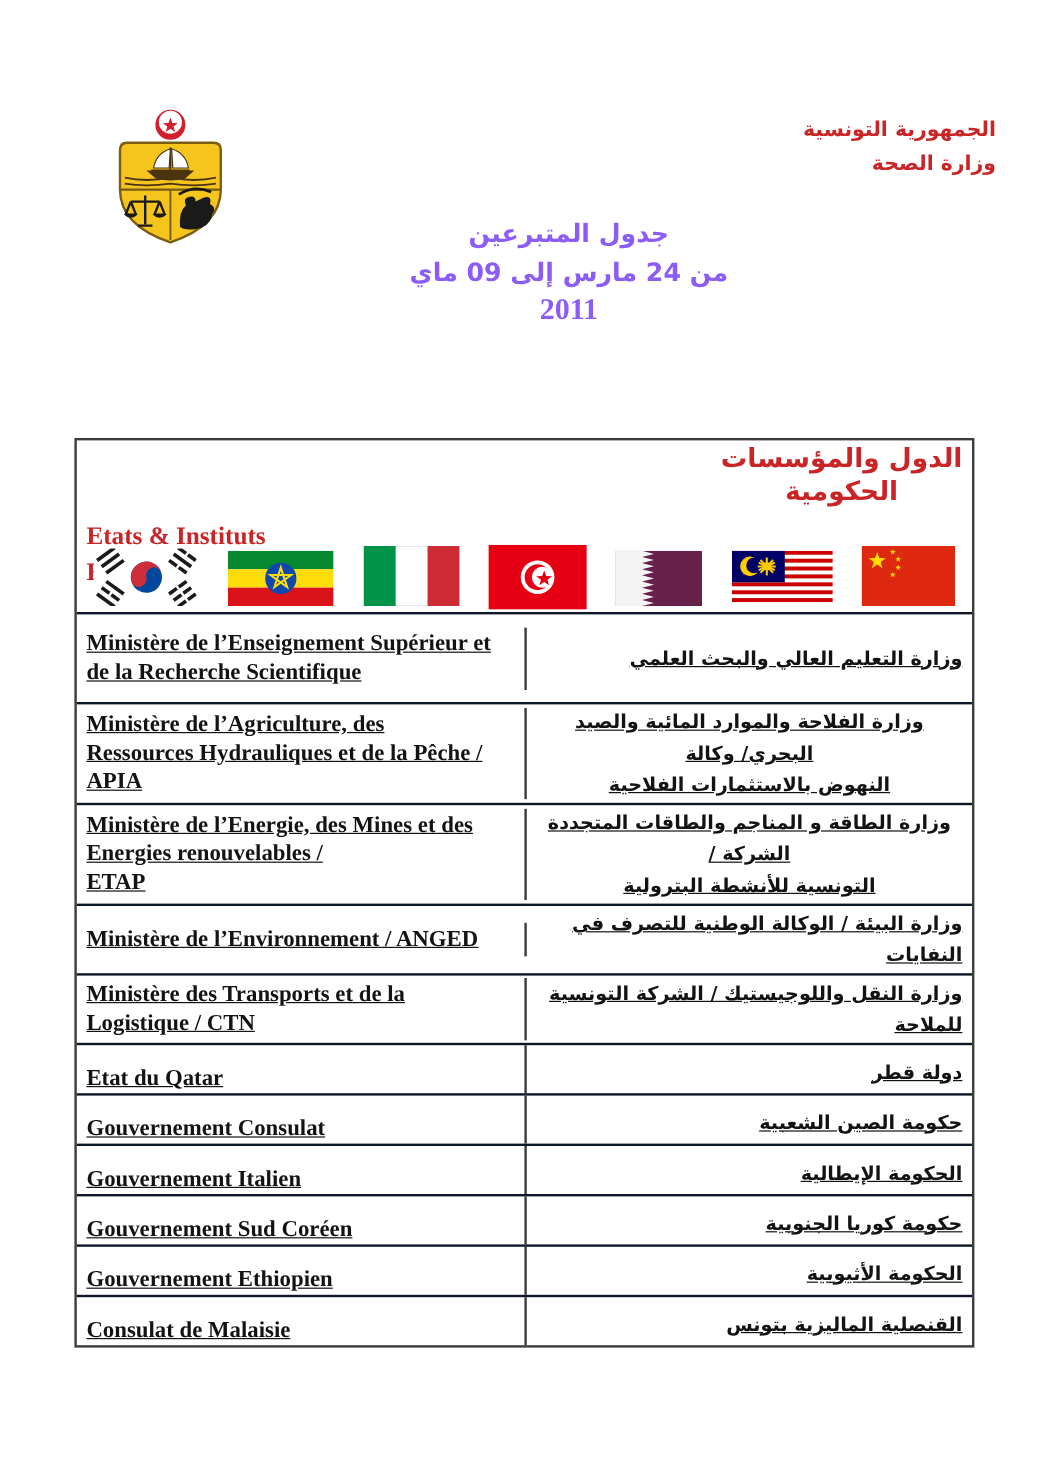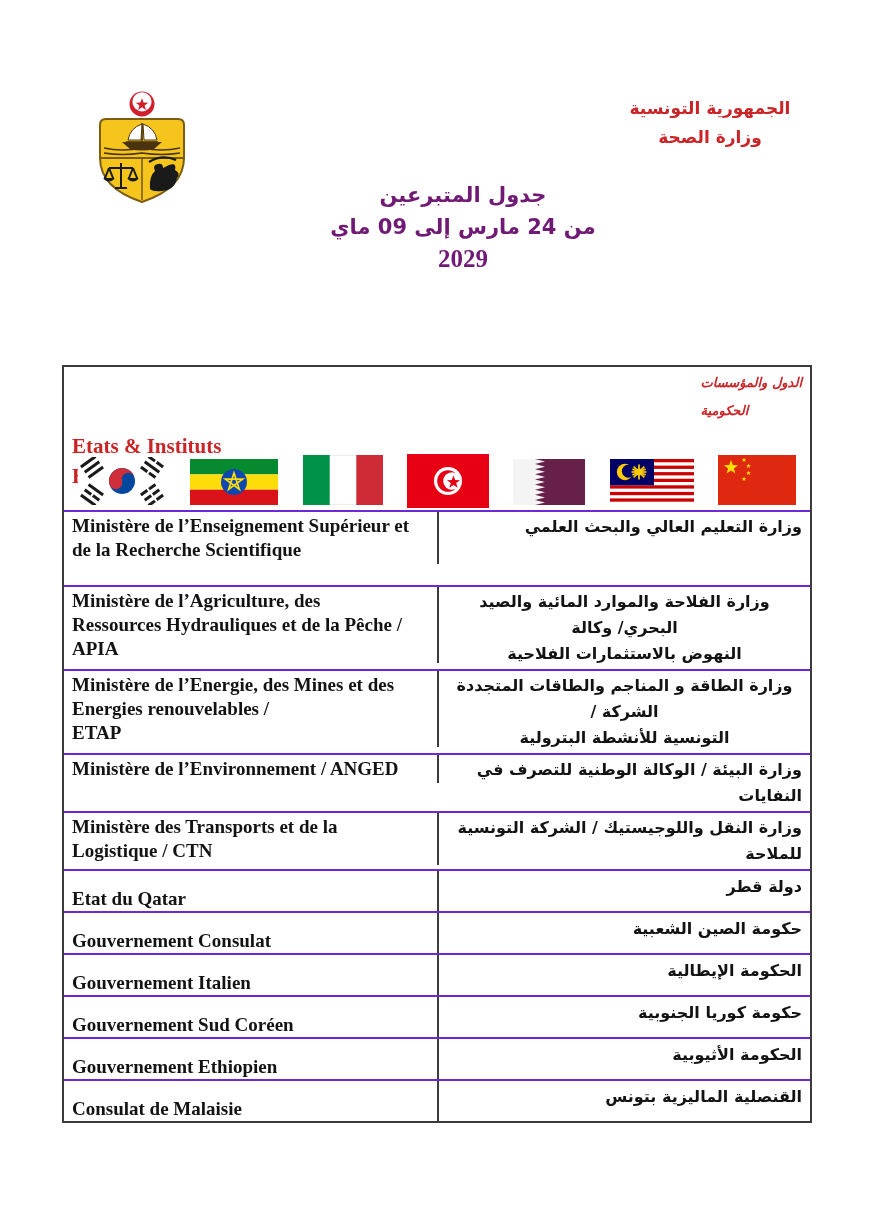--- a/index.html
+++ b/index.html
@@ -5,55 +5,55 @@
   html,body{margin:0;padding:0;}
   body{
     width:870px;height:1230px;background:#ffffff;position:relative;
     font-family:"Liberation Serif",serif;color:#131313;overflow:hidden;
   }
   .accent{color:#cb2427;}
 
   
   .emblem{position:absolute;left:92px;top:90px;width:100px;height:120px;}
   .gov-header{
-    position:absolute;top:94px;left:590px;width:240px;text-align:center;
+    position:absolute;top:94px;left:590px;width:240px;text-align:right;
     direction:rtl;font-family:"DejaVu Sans",sans-serif;font-weight:bold;
     font-size:17px;line-height:29px;color:#cb2427;
   }
   .doc-title{
-    position:absolute;top:179px;left:303px;width:320px;text-align:center;
+    position:absolute;top:179px;left:314px;width:320px;text-align:center;
     direction:rtl;font-family:"DejaVu Sans",sans-serif;font-weight:bold;
-    color:#701a75;font-size:21px;line-height:32px;
+    color:#8b5cf6;font-size:21px;line-height:32px;
   }
   .doc-title .year{
     direction:ltr;font-family:"Liberation Serif",serif;font-size:25px;line-height:32px;
   }
 
   
   .donor-table{
     position:absolute;left:62px;top:365px;width:750px;box-sizing:border-box;
     border:2px solid #3c3c3c;background:#fff;
   }
   .thead{position:relative;height:143px;}
   .hdr-left{
     position:absolute;left:8px;top:28px;white-space:pre-line;
     font-family:"Liberation Serif",serif;font-weight:bold;font-size:21px;line-height:30px;margin-top:36px;
   }
   .hdr-right{
-    position:absolute;right:8px;top:2px;direction:rtl;text-align:left;white-space:pre-line;
-    font-family:"DejaVu Sans",sans-serif;font-weight:bold;font-size:13px;line-height:28px;font-style:italic;
+    position:absolute;right:8px;top:2px;direction:rtl;text-align:center;white-space:pre-line;
+    font-family:"DejaVu Sans",sans-serif;font-weight:bold;font-size:22px;line-height:28px;
   }
   .flags{
     position:absolute;left:0;right:0;bottom:5px;padding:0 14px;
     display:flex;justify-content:space-between;align-items:flex-end;
   }
   .flag{display:block;}
   .flag.tn{margin-bottom:-3px;}
 
-  .trow{display:flex;align-items:flex-start;border-top:2px solid #6d28d9;box-sizing:border-box;}
+  .trow{display:flex;align-items:center;border-top:2px solid #0f172a;box-sizing:border-box;text-decoration:underline;}
   .cell-fr{
     flex:0 0 375px;box-sizing:border-box;border-right:2px solid #3c3c3c;
     padding:2px 4px 2px 8px;white-space:pre-line;
     font-family:"Liberation Serif",serif;font-weight:bold;font-size:19px;line-height:24px;
   }
   .cell-ar{
     flex:1;direction:rtl;display:flex;align-items:center;justify-content:flex-start;
     padding:2px 8px;white-space:pre-line;text-align:right;
     font-family:"DejaVu Sans",sans-serif;font-weight:bold;font-size:16px;line-height:26px;border-radius:31px;
   }
@@ -107,21 +107,21 @@
 </svg>
 
 <div class="gov-header">
   <div>الجمهورية التونسية</div>
   <div>وزارة الصحة</div>
 </div>
 
 <div class="doc-title">
   <div>جدول المتبرعين</div>
   <div>من 24 مارس إلى 09 ماي</div>
-  <div class="year">2029</div>
+  <div class="year">2011</div>
 </div>
 
 <div class="donor-table">
 
   <div class="thead">
     <div class="hdr-left accent">Etats &amp; Instituts
 Etatiques</div>
     <div class="hdr-right accent">الدول والمؤسسات
 الحكومية</div>
 

